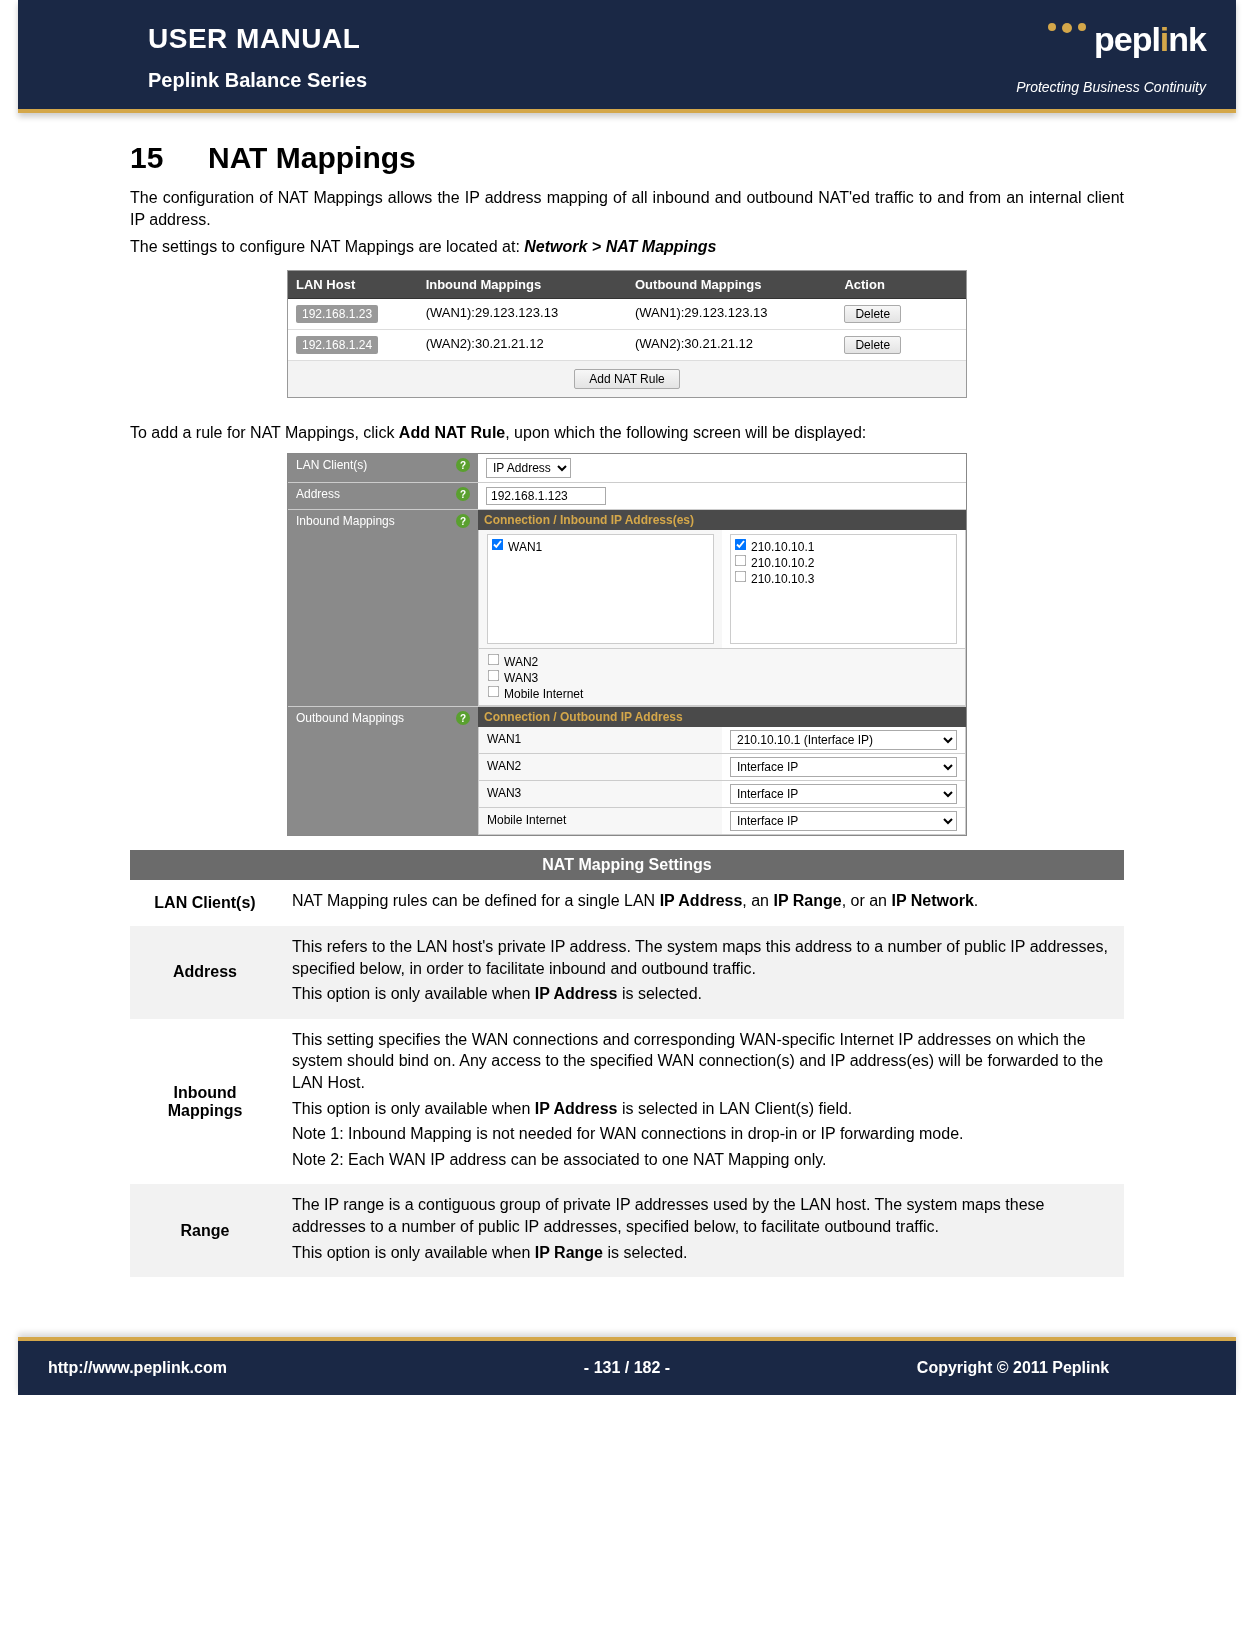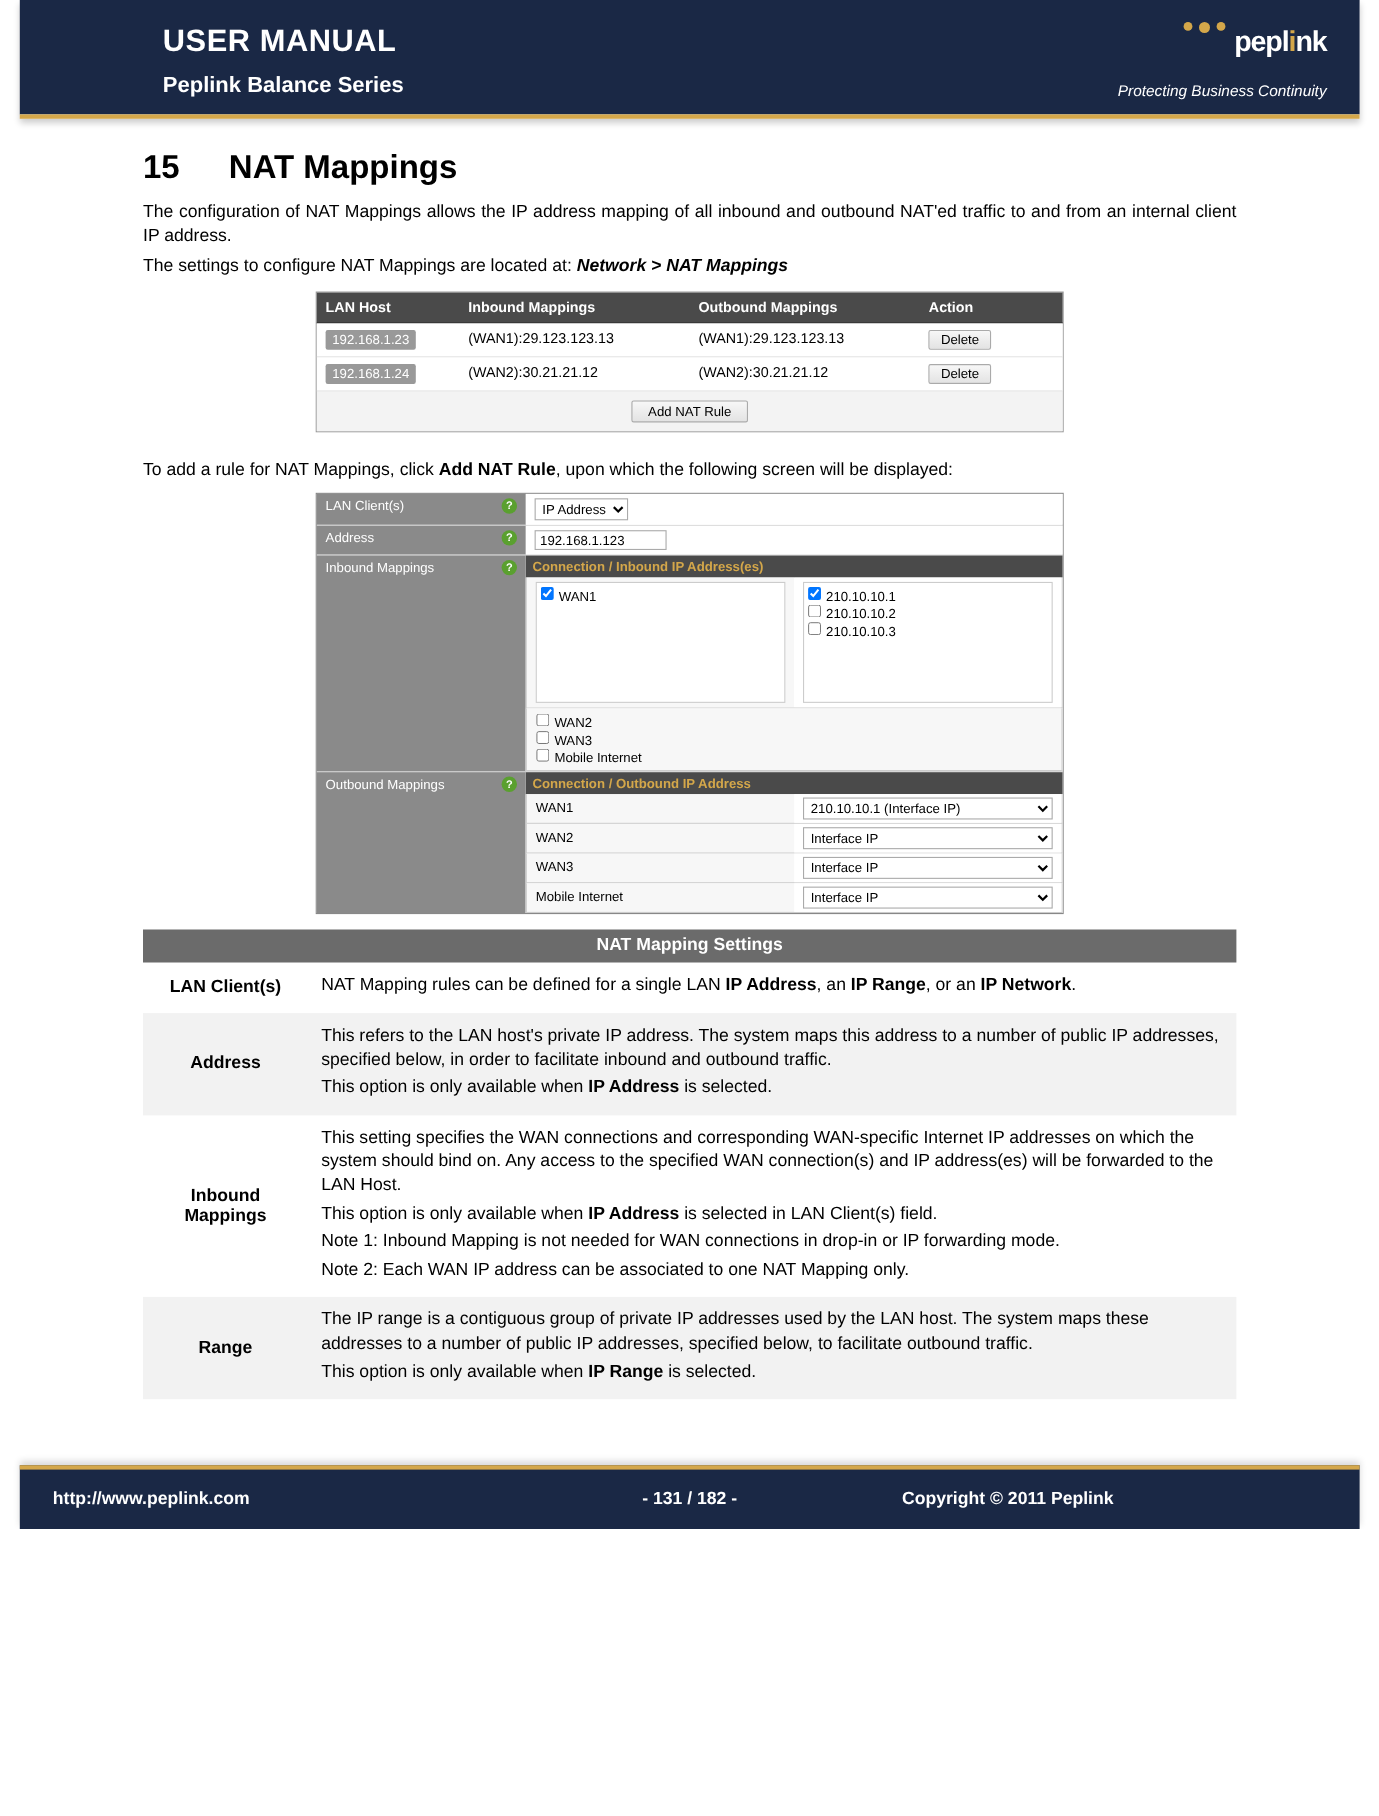--- a/index.html
+++ b/index.html
@@ -7,21 +7,21 @@
   .page-outer { width: 1254px; background: #fff; }
   .header-band { background: linear-gradient(to bottom, #1a2845 0%, #1a2845 85%, #1a2845 100%); border-bottom: 4px solid #d4a74a; padding: 20px 30px 14px 130px; display: flex; justify-content: space-between; align-items: center; position: relative; margin: 0 18px; box-shadow: 0 4px 6px rgba(0,0,0,0.2); gap: 40px; }
   .header-left { color: #fff; }
   .header-title { font-size: 28px; font-weight: bold; letter-spacing: 0.5px; }
   .header-sub { font-size: 20px; font-weight: bold; margin-top: 14px; }
   .header-right { text-align: right; }
   .logo-row { display: flex; align-items: center; justify-content: flex-end; }
   .logo-dots { display:flex; gap:6px; margin-right:8px; margin-bottom: 24px; }
   .logo-dots .d { width:10px; height:10px; border-radius:50%; background:#d4a74a; }
   .logo-dots .d.sm { width:8px; height:8px; }
-  .logo-text { color:#fff; font-size:26px; font-weight:bold; letter-spacing:-1px; }
+  .logo-text { color:#fff; font-size:34px; font-weight:bold; letter-spacing:-1px; }
   .logo-i { color:#d4a74a; }
   .tagline { color:#fff; font-size:14px; margin-top:20px; font-style: italic; }
 
   .content { padding: 28px 130px 40px 130px; }
   h1 { font-size: 30px; font-weight: bold; margin-bottom: 12px; }
   .chap-num { display:inline-block; width: 78px; }
   p.body { font-size: 16px; line-height: 1.35; text-align: justify; margin-bottom: 6px; }
 
   
   .shot1-wrap { margin: 12px auto 24px auto; width: 680px; border:1px solid #999; }
@@ -59,21 +59,21 @@
   .settings-tbl { width:100%; border-collapse:collapse; margin-top:6px; font-size:16px; }
   .settings-tbl .hdr { background:#6b6b6b; color:#fff; font-weight:bold; text-align:center; padding:6px; }
   .settings-tbl td { padding:10px 12px; vertical-align:middle; }
   .settings-tbl tr.alt td { background:#f2f2f2; }
   .settings-tbl td.name { width:150px; font-weight:bold; text-align:center; }
   .settings-tbl td.desc p { margin-bottom:4px; line-height:1.35; }
 
   .footer-band { background:#1a2845; border-top:4px solid #d4a74a; color:#fff; font-weight:bold; font-size:16px; padding:18px 30px; display:flex; justify-content:space-between; margin: 20px 18px 0 18px; box-shadow: 0 -4px 6px rgba(0,0,0,0.15); }
   .footer-band > div { flex:1; }
   .footer-band .fc { text-align:center; }
-  .footer-band .fr { text-align:left; }
+  .footer-band .fr { text-align:center; }
 </style>
 </head>
 <body>
 
 <div class="page-outer">
 
   <div class="header-band">
     <div class="header-left">
       <div class="header-title">USER MANUAL</div>
       <div class="header-sub">Peplink Balance Series</div>

